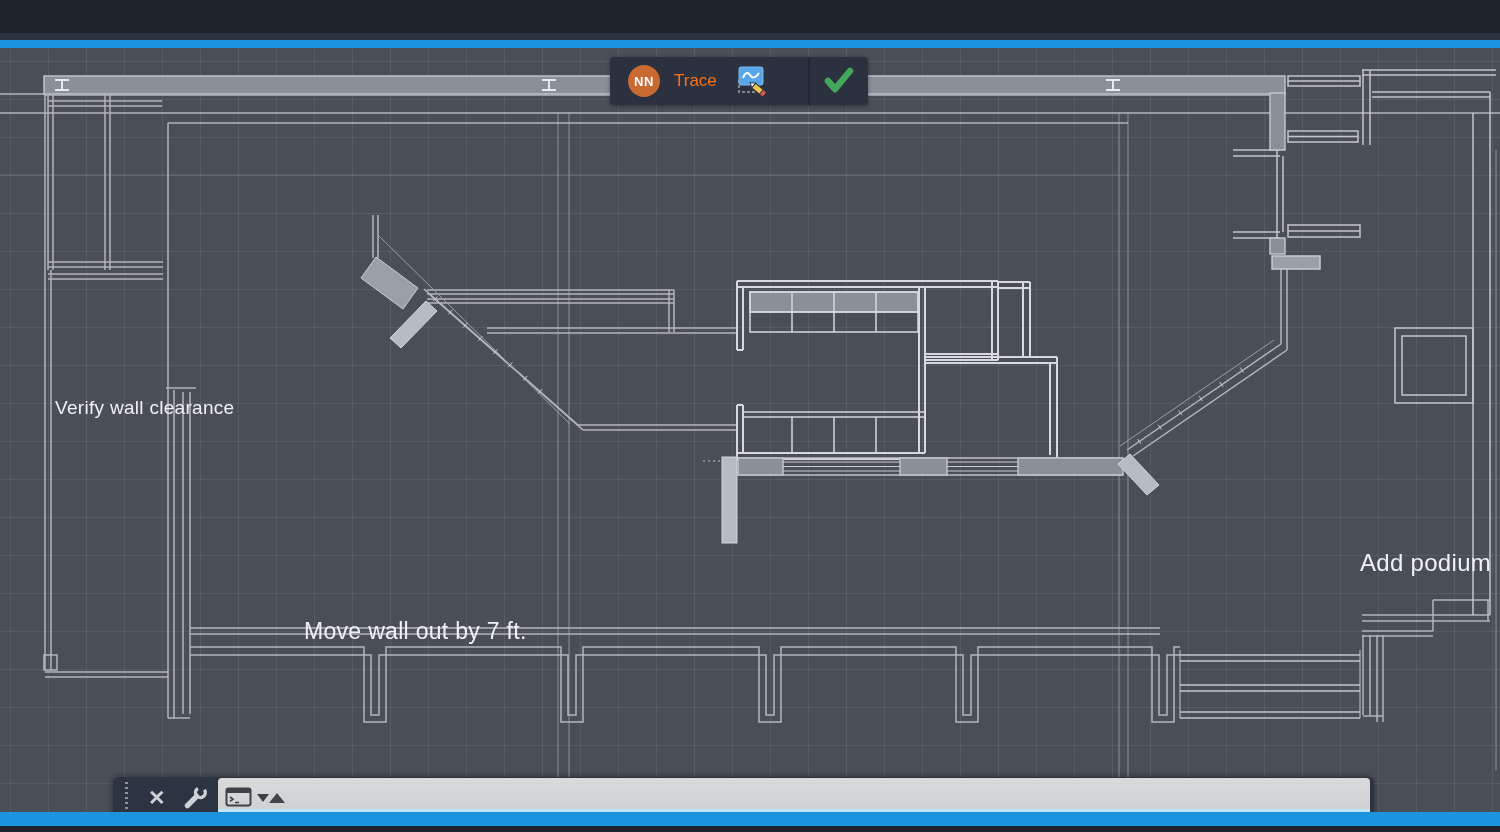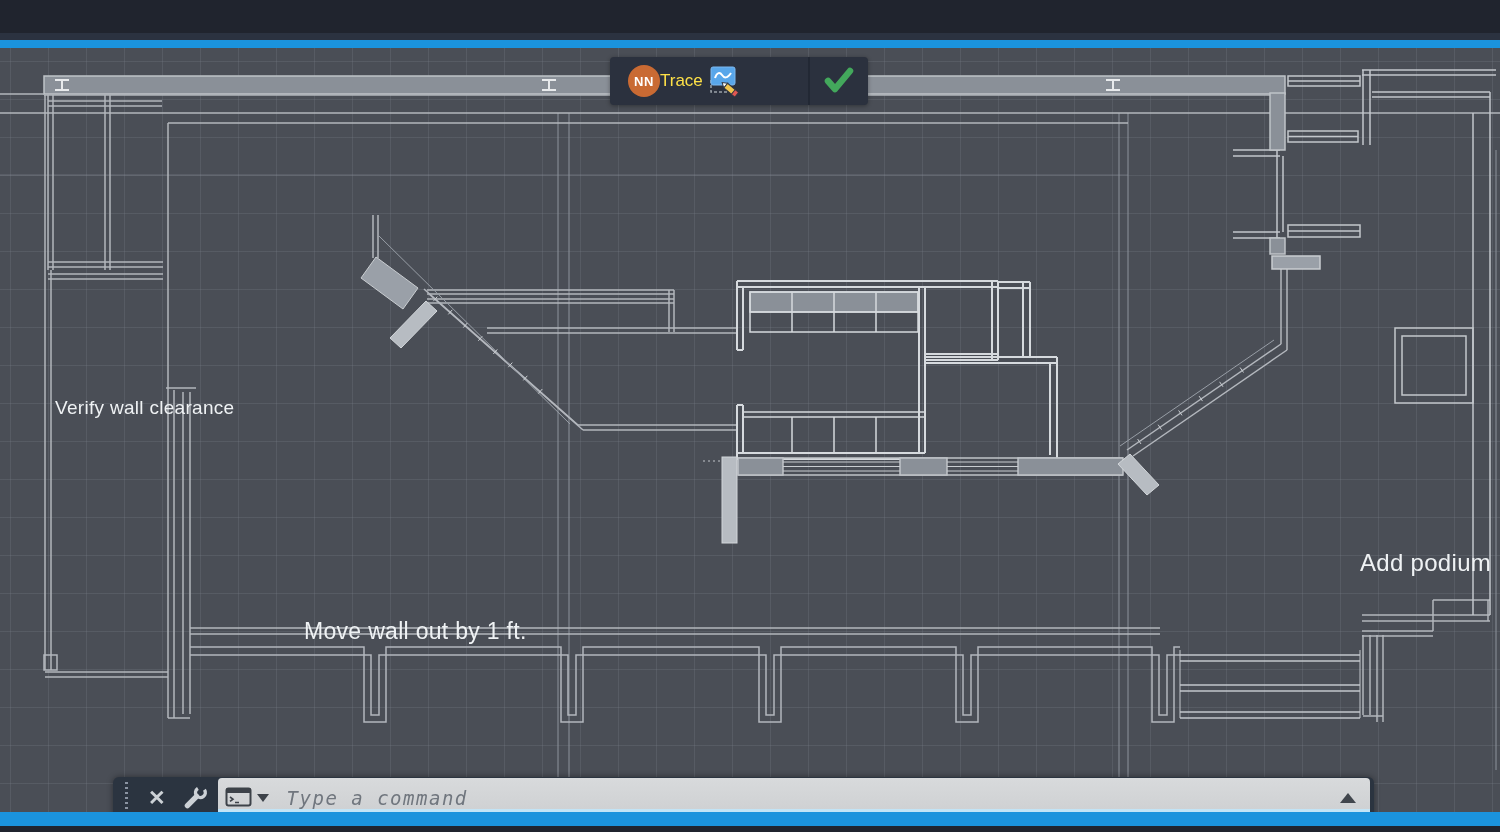--- a/index.html
+++ b/index.html
@@ -21,24 +21,24 @@
 
   
   .anno{position:absolute;color:#eff2f4;white-space:nowrap;letter-spacing:.3px;}
   .anno-ramp{left:55px;top:349px;font-size:19px;}
   .anno-wall{left:304px;top:570px;font-size:23px;}
   .anno-podium{left:1360px;top:501px;font-size:24px;}
 
   
   .trace-bar{position:absolute;left:610px;top:57px;width:258px;height:48px;background:#2b313e;
              border-radius:4px;display:flex;align-items:stretch;box-shadow:0 1px 4px rgba(0,0,0,.35);}
-  .trace-left{display:flex;align-items:center;padding:0 14px 0 18px;flex:1;}
+  .trace-left{display:flex;align-items:center;gap:14px;padding:0 14px 0 18px;flex:1;}
   .avatar{width:32px;height:32px;border-radius:50%;background:#c96a33;color:#fff;font-weight:bold;
           font-size:13px;display:flex;align-items:center;justify-content:center;letter-spacing:.5px;}
-  .trace-title{color:#fde047;font-size:17px;}
+  .trace-title{color:#f97316;font-size:17px;}
   .trace-img-btn{width:40px;height:38px;display:flex;align-items:center;justify-content:center;cursor:pointer;}
   .trace-right{width:58px;border-left:2px solid #222834;display:flex;align-items:center;justify-content:center;cursor:pointer;}
 
   
   .cmd-panel{position:absolute;left:113px;top:777px;width:1261px;height:49px;background:#2b3440;
              border-radius:6px;box-shadow:0 0 6px rgba(0,0,0,.4);}
   .cmd-row{position:absolute;left:0;top:0;right:0;height:41px;display:flex;align-items:center;}
   .cmd-accent{position:absolute;left:0;bottom:0;width:100%;height:9px;background:#1f566f;
               border-radius:0 0 6px 6px;}
   .drag-handle{width:3px;height:32px;margin:0 10px 0 12px;
@@ -285,21 +285,21 @@
           <rect x="1270" y="93" width="15" height="57" fill="#8a9098" stroke="#bfc3c8"></rect>
           <rect x="1270" y="238" width="15" height="16" fill="#8a9098" stroke="#bfc3c8"></rect>
           <rect x="1272" y="256" width="48" height="13" fill="#9aa0a8" stroke="#c9cdd1"></rect>
           <rect x="1395" y="328" width="78" height="75"></rect>
           <rect x="1402" y="336" width="64" height="59"></rect>
         </g>
       </g>
     </svg>
 
     <div class="anno anno-ramp">Verify wall clearance</div>
-    <div class="anno anno-wall">Move wall out by 1 ft.</div>
+    <div class="anno anno-wall">Move wall out by 7 ft.</div>
     <div class="anno anno-podium">Add podium</div>
   </div>
 
   <div class="trace-bar">
     <div class="trace-left">
       <div class="avatar">NN</div>
       <div class="trace-title">Trace</div>
       <div class="trace-img-btn">
         <svg width="38" height="34" viewBox="0 0 38 34">
           <path d="M7 16 V28 H23" fill="none" stroke="#9aa1a8" stroke-width="1.5" stroke-dasharray="3,2"></path>
@@ -331,21 +331,20 @@
           <line x1="13.5" y1="10.5" x2="5" y2="19" stroke="#ccd1d6" stroke-width="5" stroke-linecap="round"></line>
         </svg>
       </div>
       <div class="cmd-input-wrap">
         <svg class="prompt-icon" width="27" height="21" viewBox="0 0 27 21">
           <rect x="1.5" y="1.5" width="24" height="17" rx="2" fill="none" stroke="#3d4249" stroke-width="2"></rect>
           <rect x="1.5" y="1.5" width="24" height="4.5" fill="#3d4249"></rect>
           <path d="M5 10 l3 2.2 -3 2.2 M10 15.5 h4" fill="none" stroke="#3d4249" stroke-width="1.6"></path>
         </svg>
         <div class="dd-caret"></div>
-        <input class="cmd-input" placeholder="Type a command" style="">
         <div class="up-caret"></div>
       </div>
     </div>
   </div>
 
   <div class="bluebar-bottom"></div>
   <div class="bottombar"></div>
 </div>
 
 </body></html>

